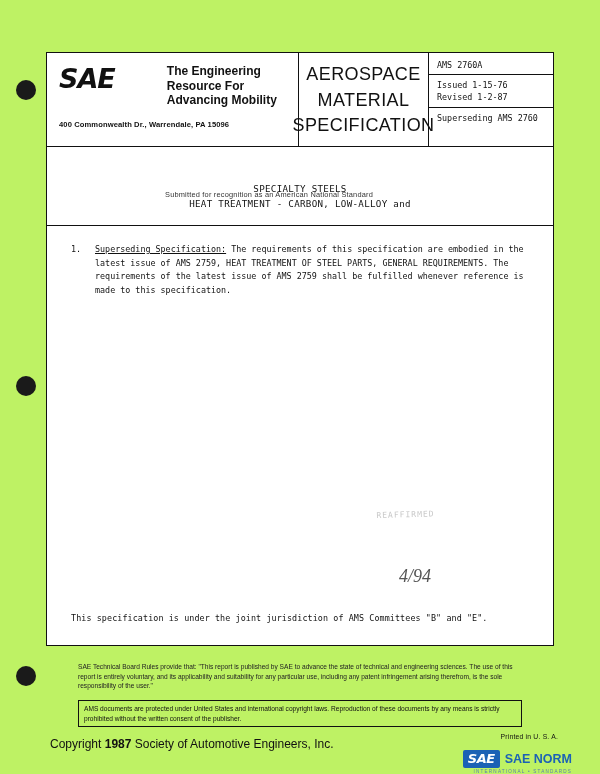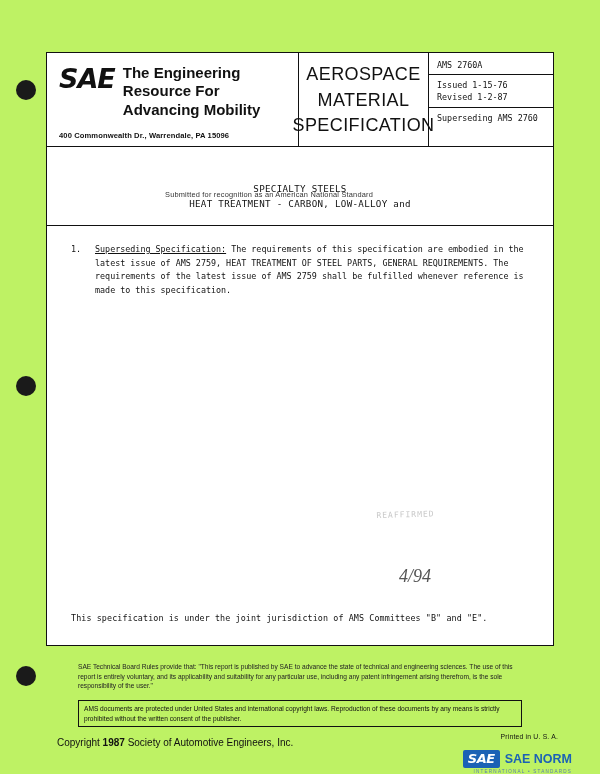--- a/index.html
+++ b/index.html
@@ -71,25 +71,26 @@
     font-family: "DejaVu Sans", sans-serif;
     font-weight: bold;
     font-style: italic;
     font-size: 27px;
     letter-spacing: -1px;
     line-height: 1;
     color: #111;
     padding-top: 2px;
   }
   .tagline {
-    font-size: 15px;
+    font-size: 12px;
     font-weight: bold;
     line-height: 1.22;
     color: #111;
     padding-top: 1px;
+    margin-left: 44px;
   }
   .address {
     font-size: 7.6px;
     font-weight: bold;
     margin-top: 12px;
     color: #111;
     letter-spacing: 0.1px;
   }
   .header-mid {
     width: 130px;
@@ -229,23 +230,23 @@
     width: 444px;
     box-sizing: border-box;
     border: 1px solid #111;
     padding: 3px 5px;
     font-size: 6.6px;
     line-height: 1.45;
     color: #111;
   }
   .copyright-line {
     position: absolute;
-    left: 57px;
+    left: 50px;
     top: 737px;
-    font-size: 10px;
+    font-size: 12px;
     color: #111;
   }
   .copyright-line b { font-weight: bold; }
   .printed {
     position: absolute;
     right: 42px;
     top: 733px;
     font-size: 6.8px;
     color: #111;
     letter-spacing: 0.2px;

